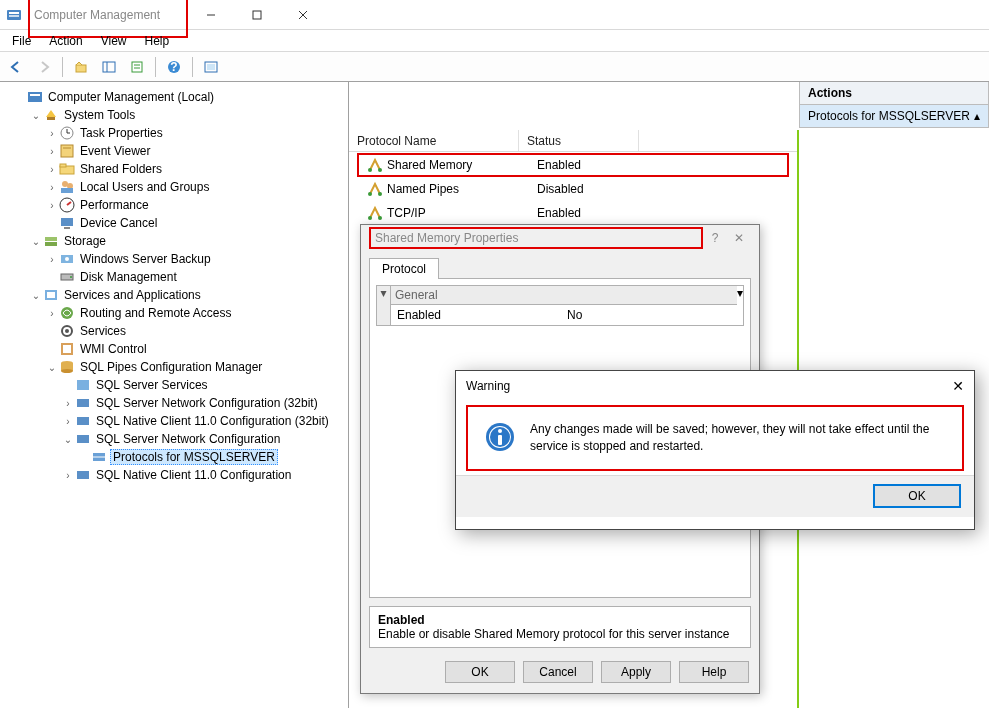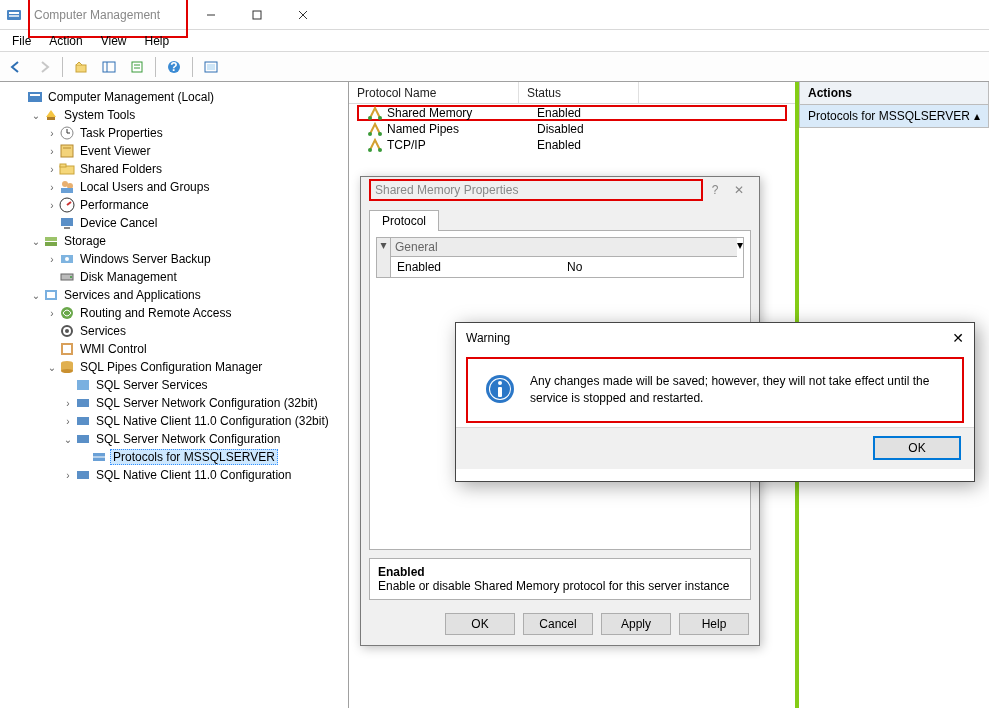--- a/index.html
+++ b/index.html
@@ -16,37 +16,37 @@
 .menubar .item { padding:2px 8px; }
 
 
 .toolbar { height:30px; display:flex; align-items:center; padding-left:4px; gap:4px; border-bottom:1px solid #a0a0a0; background:#fdfdfd; }
 .tbtn { width:24px; height:22px; display:flex; align-items:center; justify-content:center; border:1px solid transparent; }
 .tsep{ width:1px; height:20px; background:#c0c0c0; margin:0 2px; }
 
 
 .main { display:flex; height:626px; }
 .col-left { width:340px; border-right:1px solid #a0a0a0; overflow:auto; padding-top:2px;margin-left:9px;}
-.col-mid { flex:1; border-right:4px solid #84cc16; position:relative; }
+.col-mid { flex:1; border-right:2px solid #84cc16; position:relative;margin-top:48px; }
 .col-right { width:190px; background:#fff; }
 
 
 .tree { padding:4px 2px; }
 .node { display:flex; align-items:center; height:18px; white-space:nowrap; }
 .node .exp { width:14px; text-align:center; color:#666; cursor:pointer; font-size:10px; }
 .node .nicon { width:16px; height:16px; margin-right:3px; flex-shrink:0; }
 .node .label { padding:0 2px; }
 .node.selected .label { background:#cde8ff; border:1px dotted #3390ff; }
 .ind0{padding-left:2px}.ind1{padding-left:18px}.ind2{padding-left:34px}.ind3{padding-left:50px}.ind4{padding-left:66px}
 .redbox { border:2px solid #e10000; }
 
 
 .midhead { height:22px; border-bottom:1px solid #d9d9d9; display:flex; align-items:center; background:#fff; }
 .midhead .col { padding:0 8px; border-right:1px solid #e0e0e0; height:100%; display:flex; align-items:center; color:#222;}
-.midlist .row { height:16px; display:flex; align-items:center; }
+.midlist .row { height:24px; display:flex; align-items:center; }
 .midlist .row .pcell { width:170px; padding-left:8px; display:flex; align-items:center; gap:4px;}
 .midlist .row .scell { width:120px; padding-left:8px;}
 .proticon { width:16px; height:16px; }
 
 
 .propdialog { position:absolute; left:11px; top:94px; width:400px; height:470px; background:#f0f0f0; border:1px solid #7a7a7a; box-shadow:2px 2px 10px rgba(0,0,0,.25); }
 .propdialog .dlgtitle { height:26px; display:flex; align-items:center; padding:0 8px; color:#888; }
 .propdialog .dlgtitle .t{flex:1}
 .propdialog .dlgtitle .q,.propdialog .dlgtitle .x{ width:24px; text-align:center; color:#888; }
 .tabbar{ padding:6px 8px 0 8px; }

